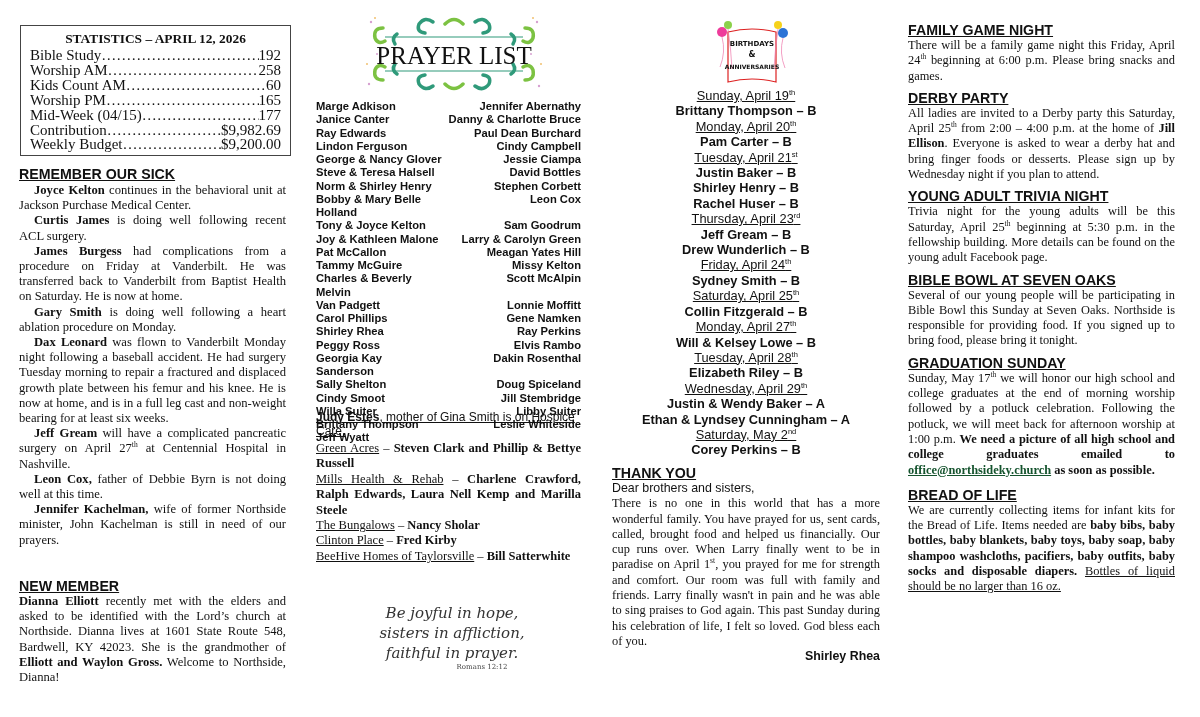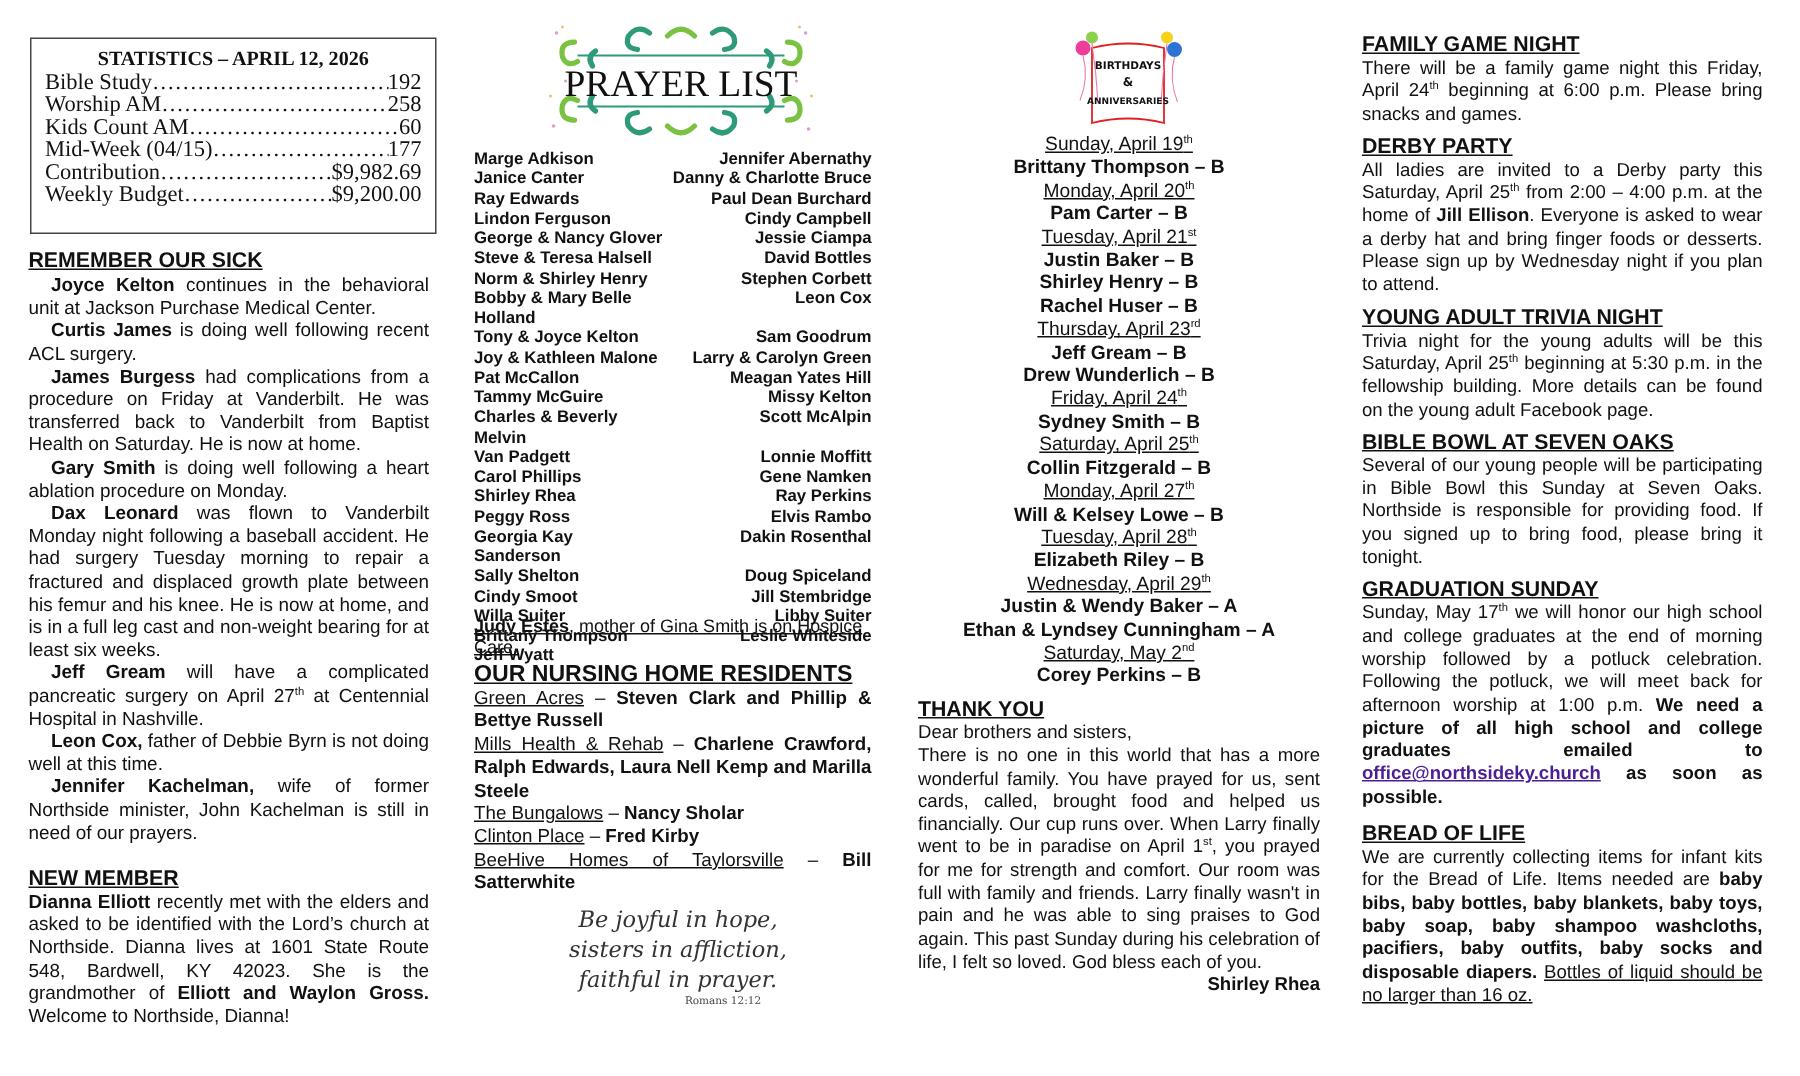--- a/index.html
+++ b/index.html
@@ -4,21 +4,21 @@
 <style>
   html, body { margin:0; padding:0; background:#ffffff; }
   body { width:1200px; height:717px; overflow:hidden; position:relative; color:#111; font-family:"Liberation Sans", sans-serif; }
   .col { position:absolute; top:0; }
   #col1 { left:19px; width:267px; }
   #col2 { left:316px; width:265px; }
   #col3 { left:612px; width:268px; }
   #col4 { left:908px; width:267px; }
 
   p { margin:0; }
-  .just { text-align:justify; }
+  .just { text-align:justify;font-family:Liberation Serif, serif; }
   .txt { font-size:12.6px; line-height:15.2px; }
   .h { font-weight:bold; text-decoration:underline; font-size:14.2px; line-height:16px; margin:0; }
   .indent { text-indent:15px; }
   b, .b { font-weight:bold; }
   sup { font-size:7.5px; line-height:0; vertical-align:5px; }
   .u { text-decoration:underline; }
 
   
   .stats { position:absolute; left:1px; top:25px; width:271px; height:131px; border:1px solid #444; box-sizing:border-box; padding:4px 9px 16px 9px; font-family:"Liberation Serif", serif; }
   .stats-title { text-align:center; font-weight:bold; font-size:13.4px; line-height:17px; margin-bottom:1px; }
@@ -45,21 +45,21 @@
   .bday-list { position:absolute; top:88px; left:0; width:268px; text-align:center; font-size:12.8px; line-height:15.4px; }
   .bday-list .day { text-decoration:underline; font-weight:normal; }
   .bday-list .name { font-weight:bold; }
   .thanks { position:absolute; top:465px; left:0; width:268px; }
   .thanks .txt { font-size:12.4px; line-height:15.3px; }
   .sig { text-align:right; font-weight:bold; }
 
   
   .sec4 { margin-bottom:6px; }
   .c4 .txt { font-size:12.4px; line-height:15.3px; }
-  a.mail { color:#4c1d95; text-decoration:underline; font-weight:bold; }
+  a.mail { color:#14532d; text-decoration:underline; font-weight:bold; }
 </style>
 </head>
 <body>
 
 <div class="col" id="col1">
   <div class="stats">
     <div class="stats-title">STATISTICS – APRIL 12, 2026</div>
     <div id="stats-rows">
         <div class="stat-row">
           <span class="lbl">Bible Study</span>
@@ -68,20 +68,25 @@
         </div>
         <div class="stat-row">
           <span class="lbl">Worship AM</span>
           <span class="dots"></span>
           <span class="val">258</span>
         </div>
         <div class="stat-row">
           <span class="lbl">Kids Count AM</span>
           <span class="dots"></span>
           <span class="val">60</span>
+        </div>
+        <div class="stat-row">
+          <span class="lbl">Worship PM</span>
+          <span class="dots"></span>
+          <span class="val">165</span>
         </div>
         <div class="stat-row">
           <span class="lbl">Mid-Week (04/15)</span>
           <span class="dots"></span>
           <span class="val">177</span>
         </div>
         <div class="stat-row">
           <span class="lbl">Contribution</span>
           <span class="dots"></span>
           <span class="val">$9,982.69</span>
@@ -196,21 +201,20 @@
       <div class="r">Libby Suiter</div>
       <div>Brittany Thompson</div>
       <div class="r">Leslie Whiteside</div>
       <div>Jeff Wyatt</div>
       <div class="r"></div>
     </div>
 
   <p class="hospice"><b>Judy Estes</b><span>, mother of Gina Smith is on Hospice Care.</span></p>
 
   <div class="nursing">
-    <p class="h">OUR NURSING HOME RESIDENTS</p>
     <div id="nursing-list" class="txt just">
         <p><span class="u">Green Acres</span> – <b>Steven Clark and Phillip &amp; Bettye Russell</b></p>
         <p><span class="u">Mills Health &amp; Rehab</span> – <b>Charlene Crawford, Ralph Edwards, Laura Nell Kemp and Marilla Steele</b></p>
         <p><span class="u">The Bungalows</span> – <b>Nancy Sholar</b></p>
         <p><span class="u">Clinton Place</span> – <b>Fred Kirby</b></p>
         <p><span class="u">BeeHive Homes of Taylorsville</span> – <b>Bill Satterwhite</b></p>
       </div>
   </div>
 
   <div class="verse">

